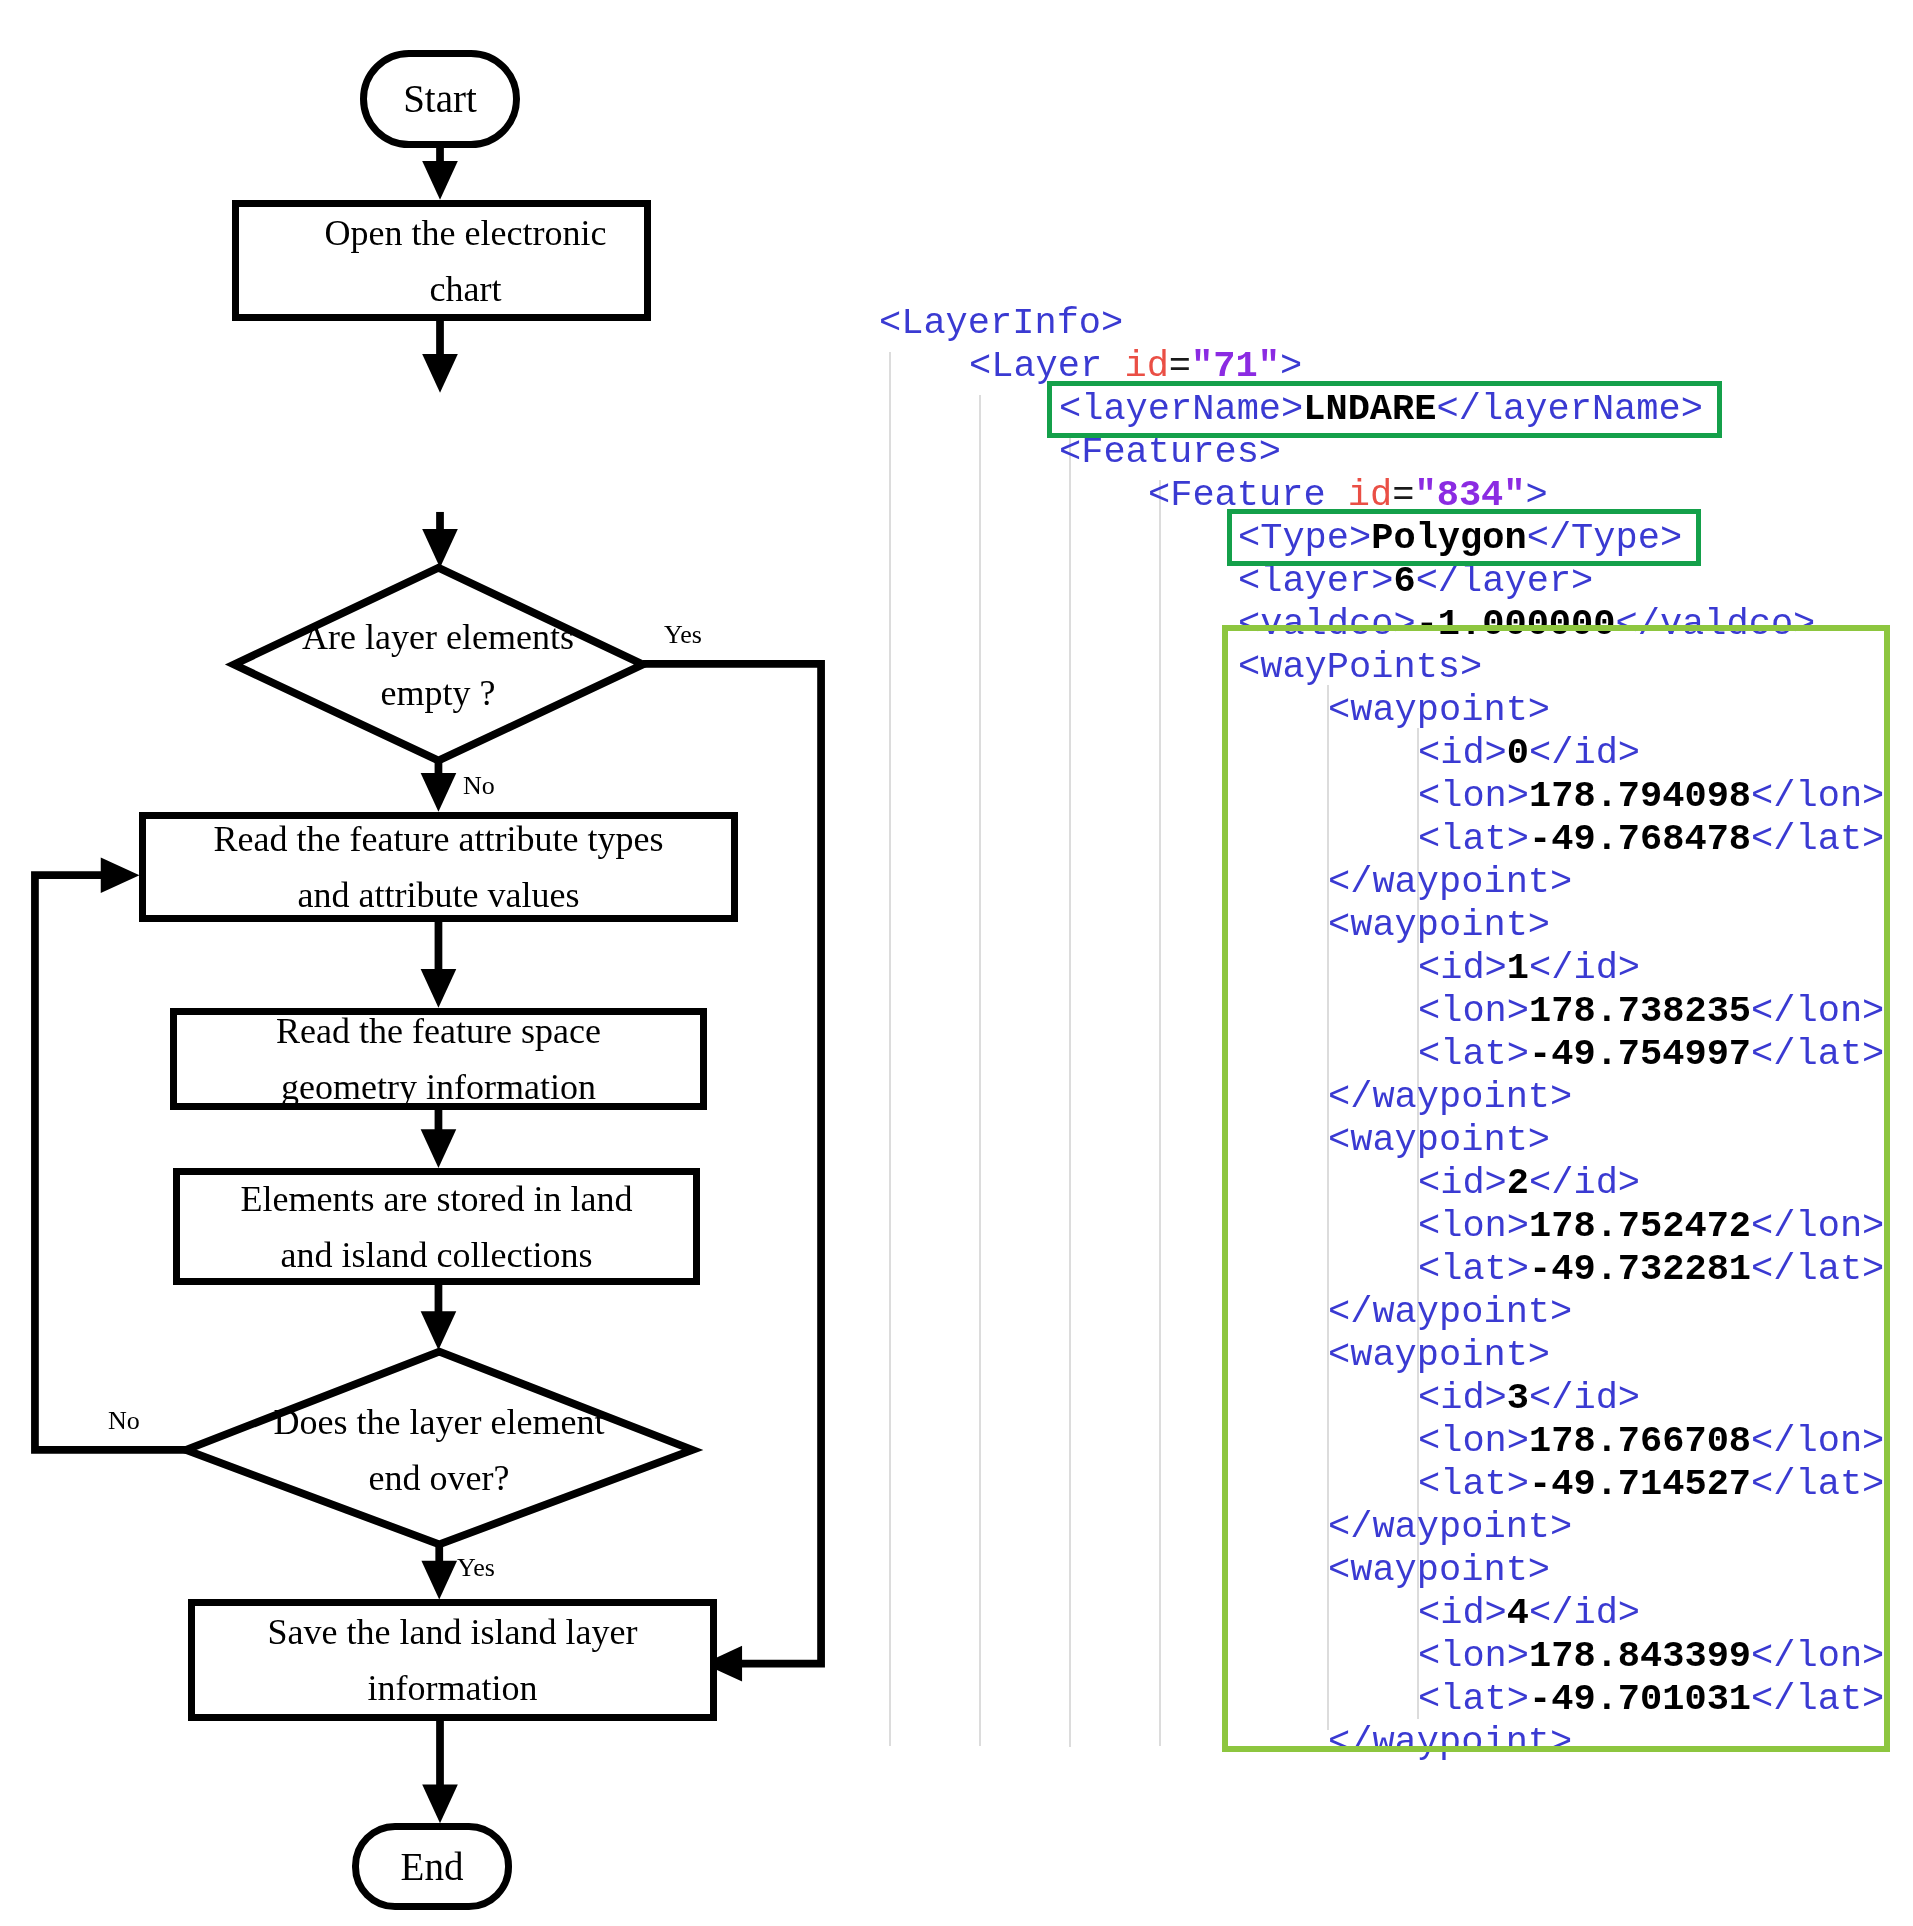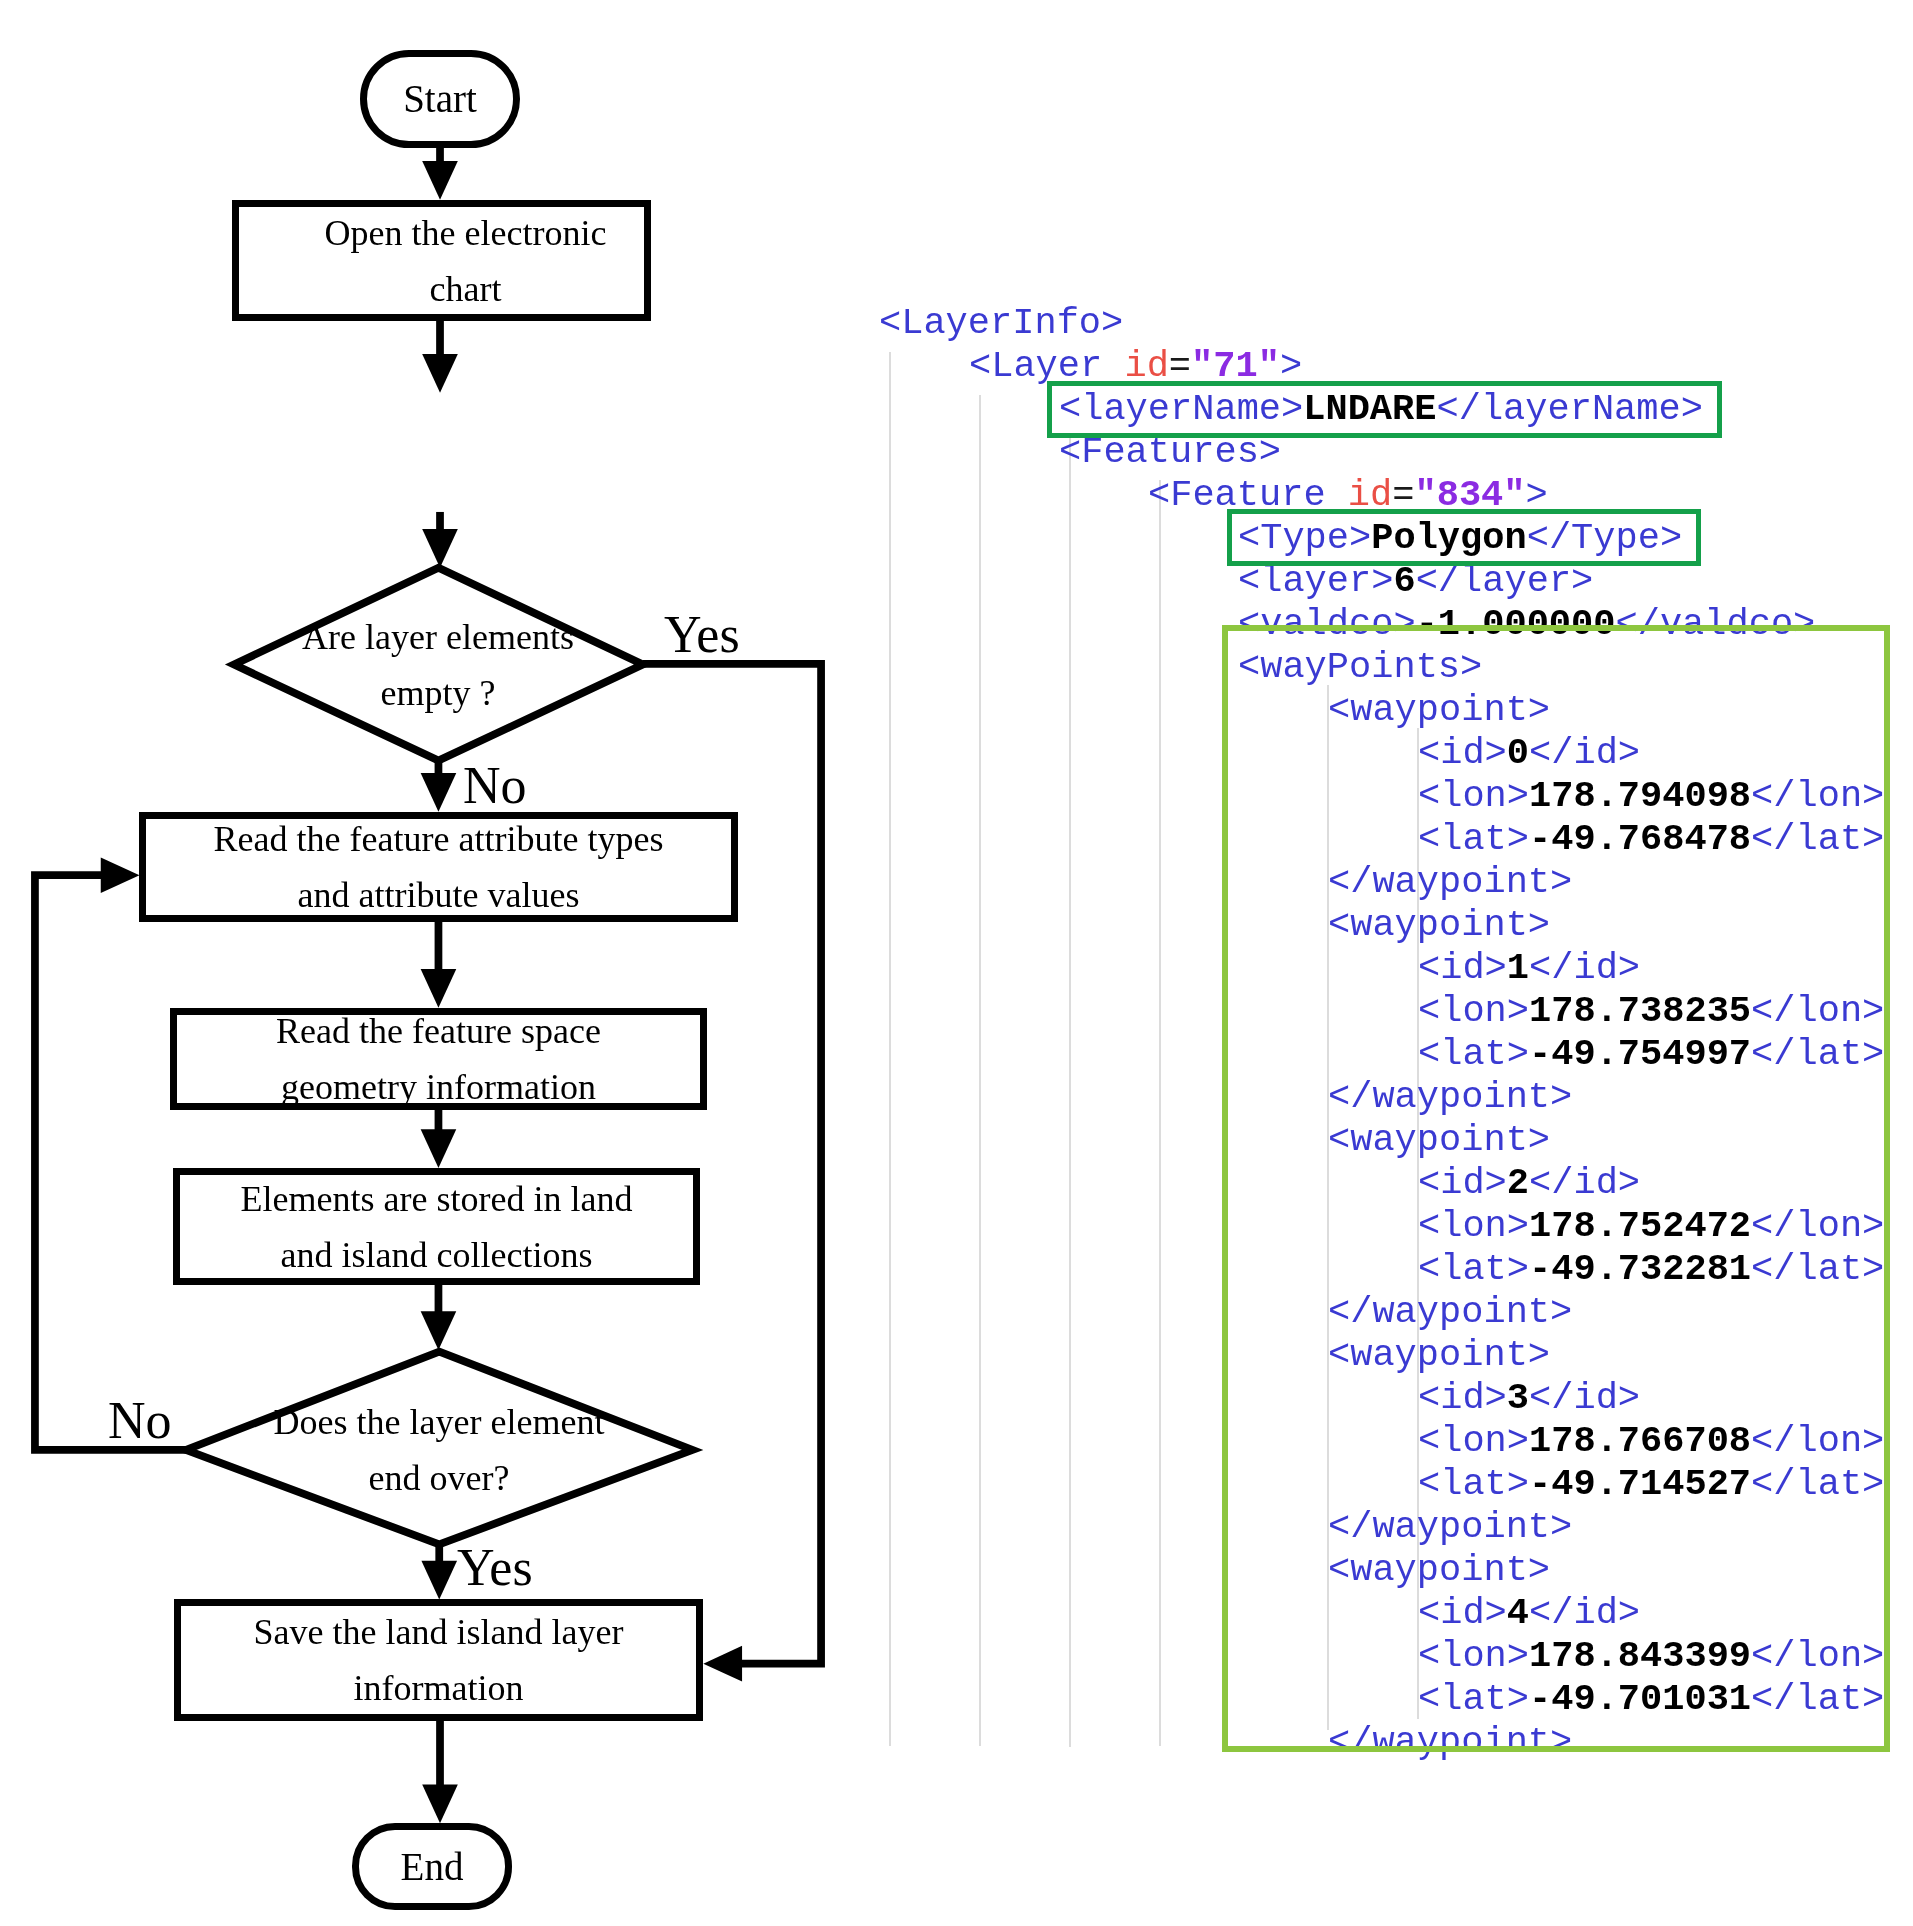--- a/index.html
+++ b/index.html
@@ -9,21 +9,21 @@
   html,body{margin:0;padding:0;background:#ffffff;}
   .canvas{position:relative;width:1914px;height:1927px;background:#ffffff;overflow:hidden;
           font-family:"Liberation Serif","DejaVu Serif",serif;color:#000;}
   svg.wires{position:absolute;left:0;top:0;width:1914px;height:1927px;}
   .node{position:absolute;display:flex;align-items:center;justify-content:center;
         text-align:center;box-sizing:border-box;font-size:36px;line-height:56px;
         white-space:pre-line;color:#000;}
   .rect{border:7.7px solid var(--ink);background:#fff;}
   .oval{border:7.7px solid var(--ink);background:#fff;border-radius:50px;font-size:39px;}
   .dtext{background:transparent;}
-  .lbl{position:absolute;font-size:52px;line-height:46px;color:#000;}
+  .lbl{position:absolute;font-size:26px;line-height:46px;color:#000;}
   
   .code{position:absolute;left:879px;top:302px;
         font-family:"Liberation Mono","DejaVu Sans Mono",monospace;
         font-size:37px;line-height:43px;white-space:pre;}
   .code .ln{height:43px;}
   .code .tag{color:var(--tag);}
   .code .attr{color:var(--attr);}
   .code .attrval{color:var(--attrval);font-weight:bold;}
   .code .val{color:var(--val);font-weight:bold;}
   .code .eq{color:#1a1a1a;}
@@ -82,21 +82,21 @@
 
   <div class="node rect" style="left:170px;top:1008px;width:537px;height:102px;"><span>Read the feature space
 geometry information</span></div>
 
   <div class="node rect" style="left:173px;top:1168px;width:527px;height:117px;"><span>Elements are stored in land
 and island collections</span></div>
 
   <div class="node dtext" style="left:232px;top:1386px;width:414px;height:127px;"><span>Does the layer element
 end over?</span></div>
 
-  <div class="node rect" style="left:174px;top:1599px;width:529px;height:122px;"><span>Save the land island layer
+  <div class="node rect" style="left:188px;top:1599px;width:529px;height:122px;"><span>Save the land island layer
 information</span></div>
 
   <div class="node oval" style="left:352px;top:1823px;width:160px;height:87px;border-radius:43px;"><span>End</span></div>
 
   <div class="lbl" style="left:664px;top:612px;">Yes</div>
   <div class="lbl" style="left:463px;top:763px;">No</div>
   <div class="lbl" style="left:108px;top:1398px;">No</div>
   <div class="lbl" style="left:457px;top:1545px;">Yes</div>
 
   <div class="guide" style="left:889px;"></div>

